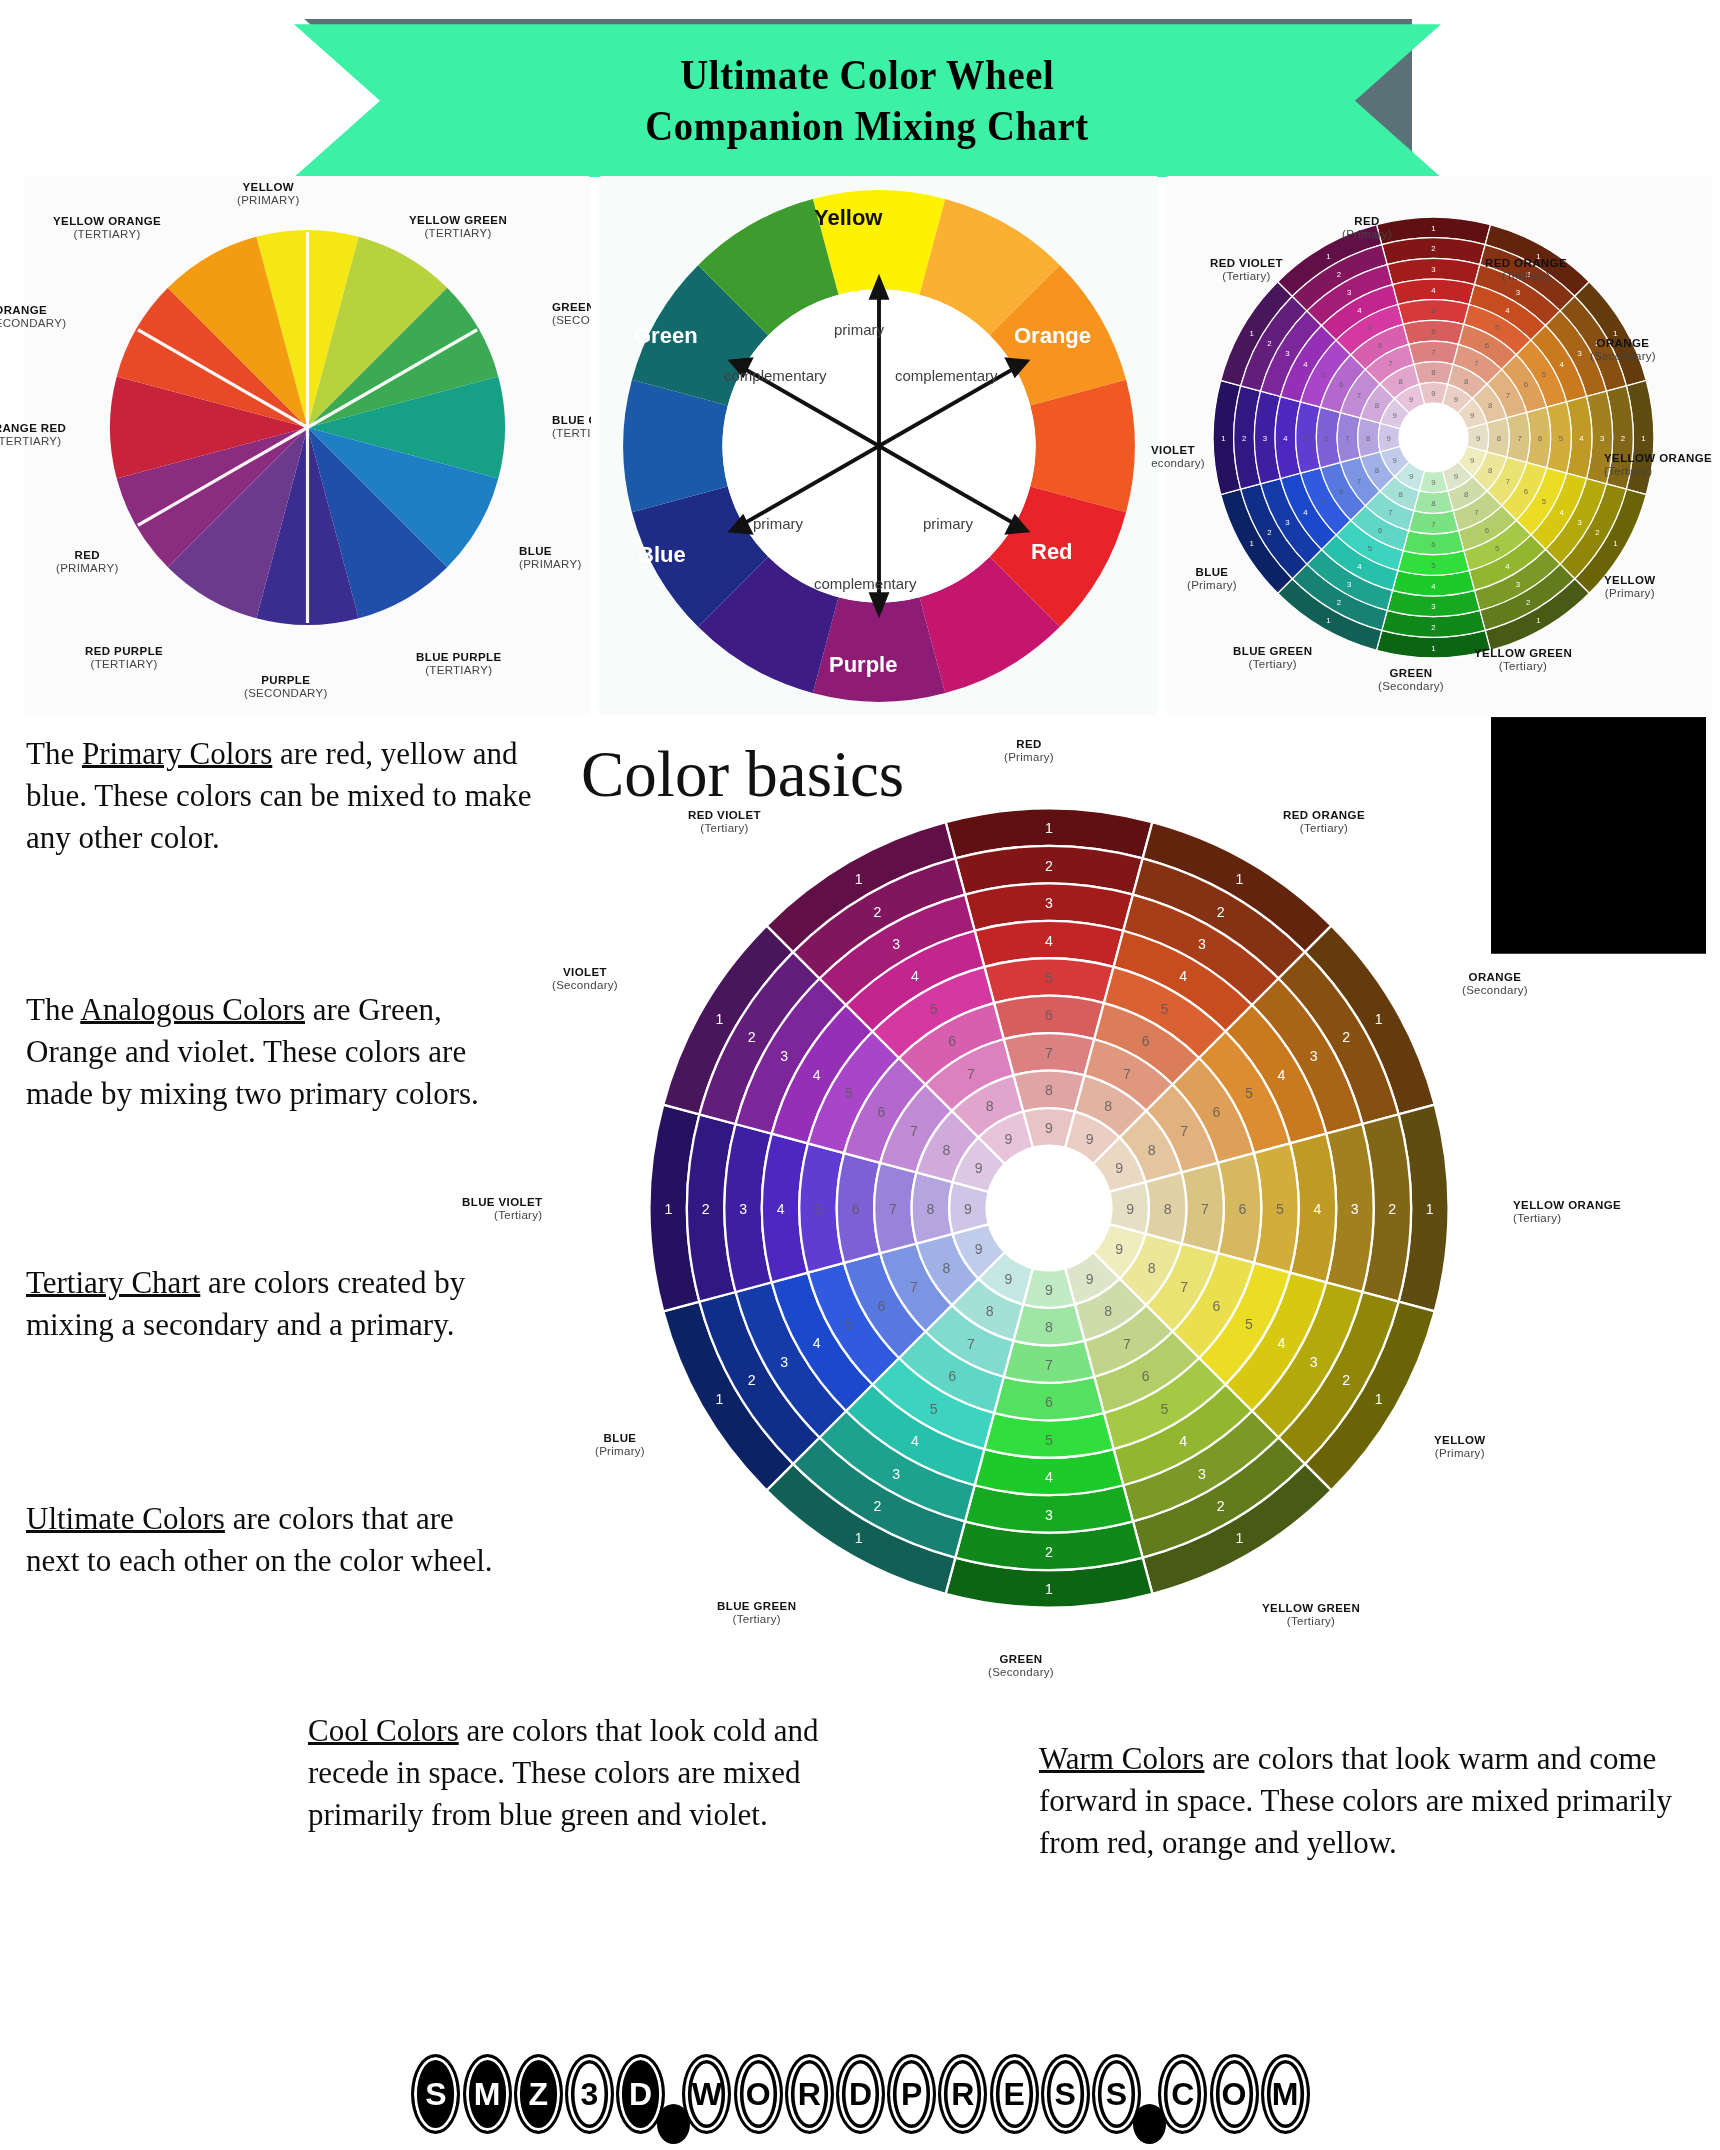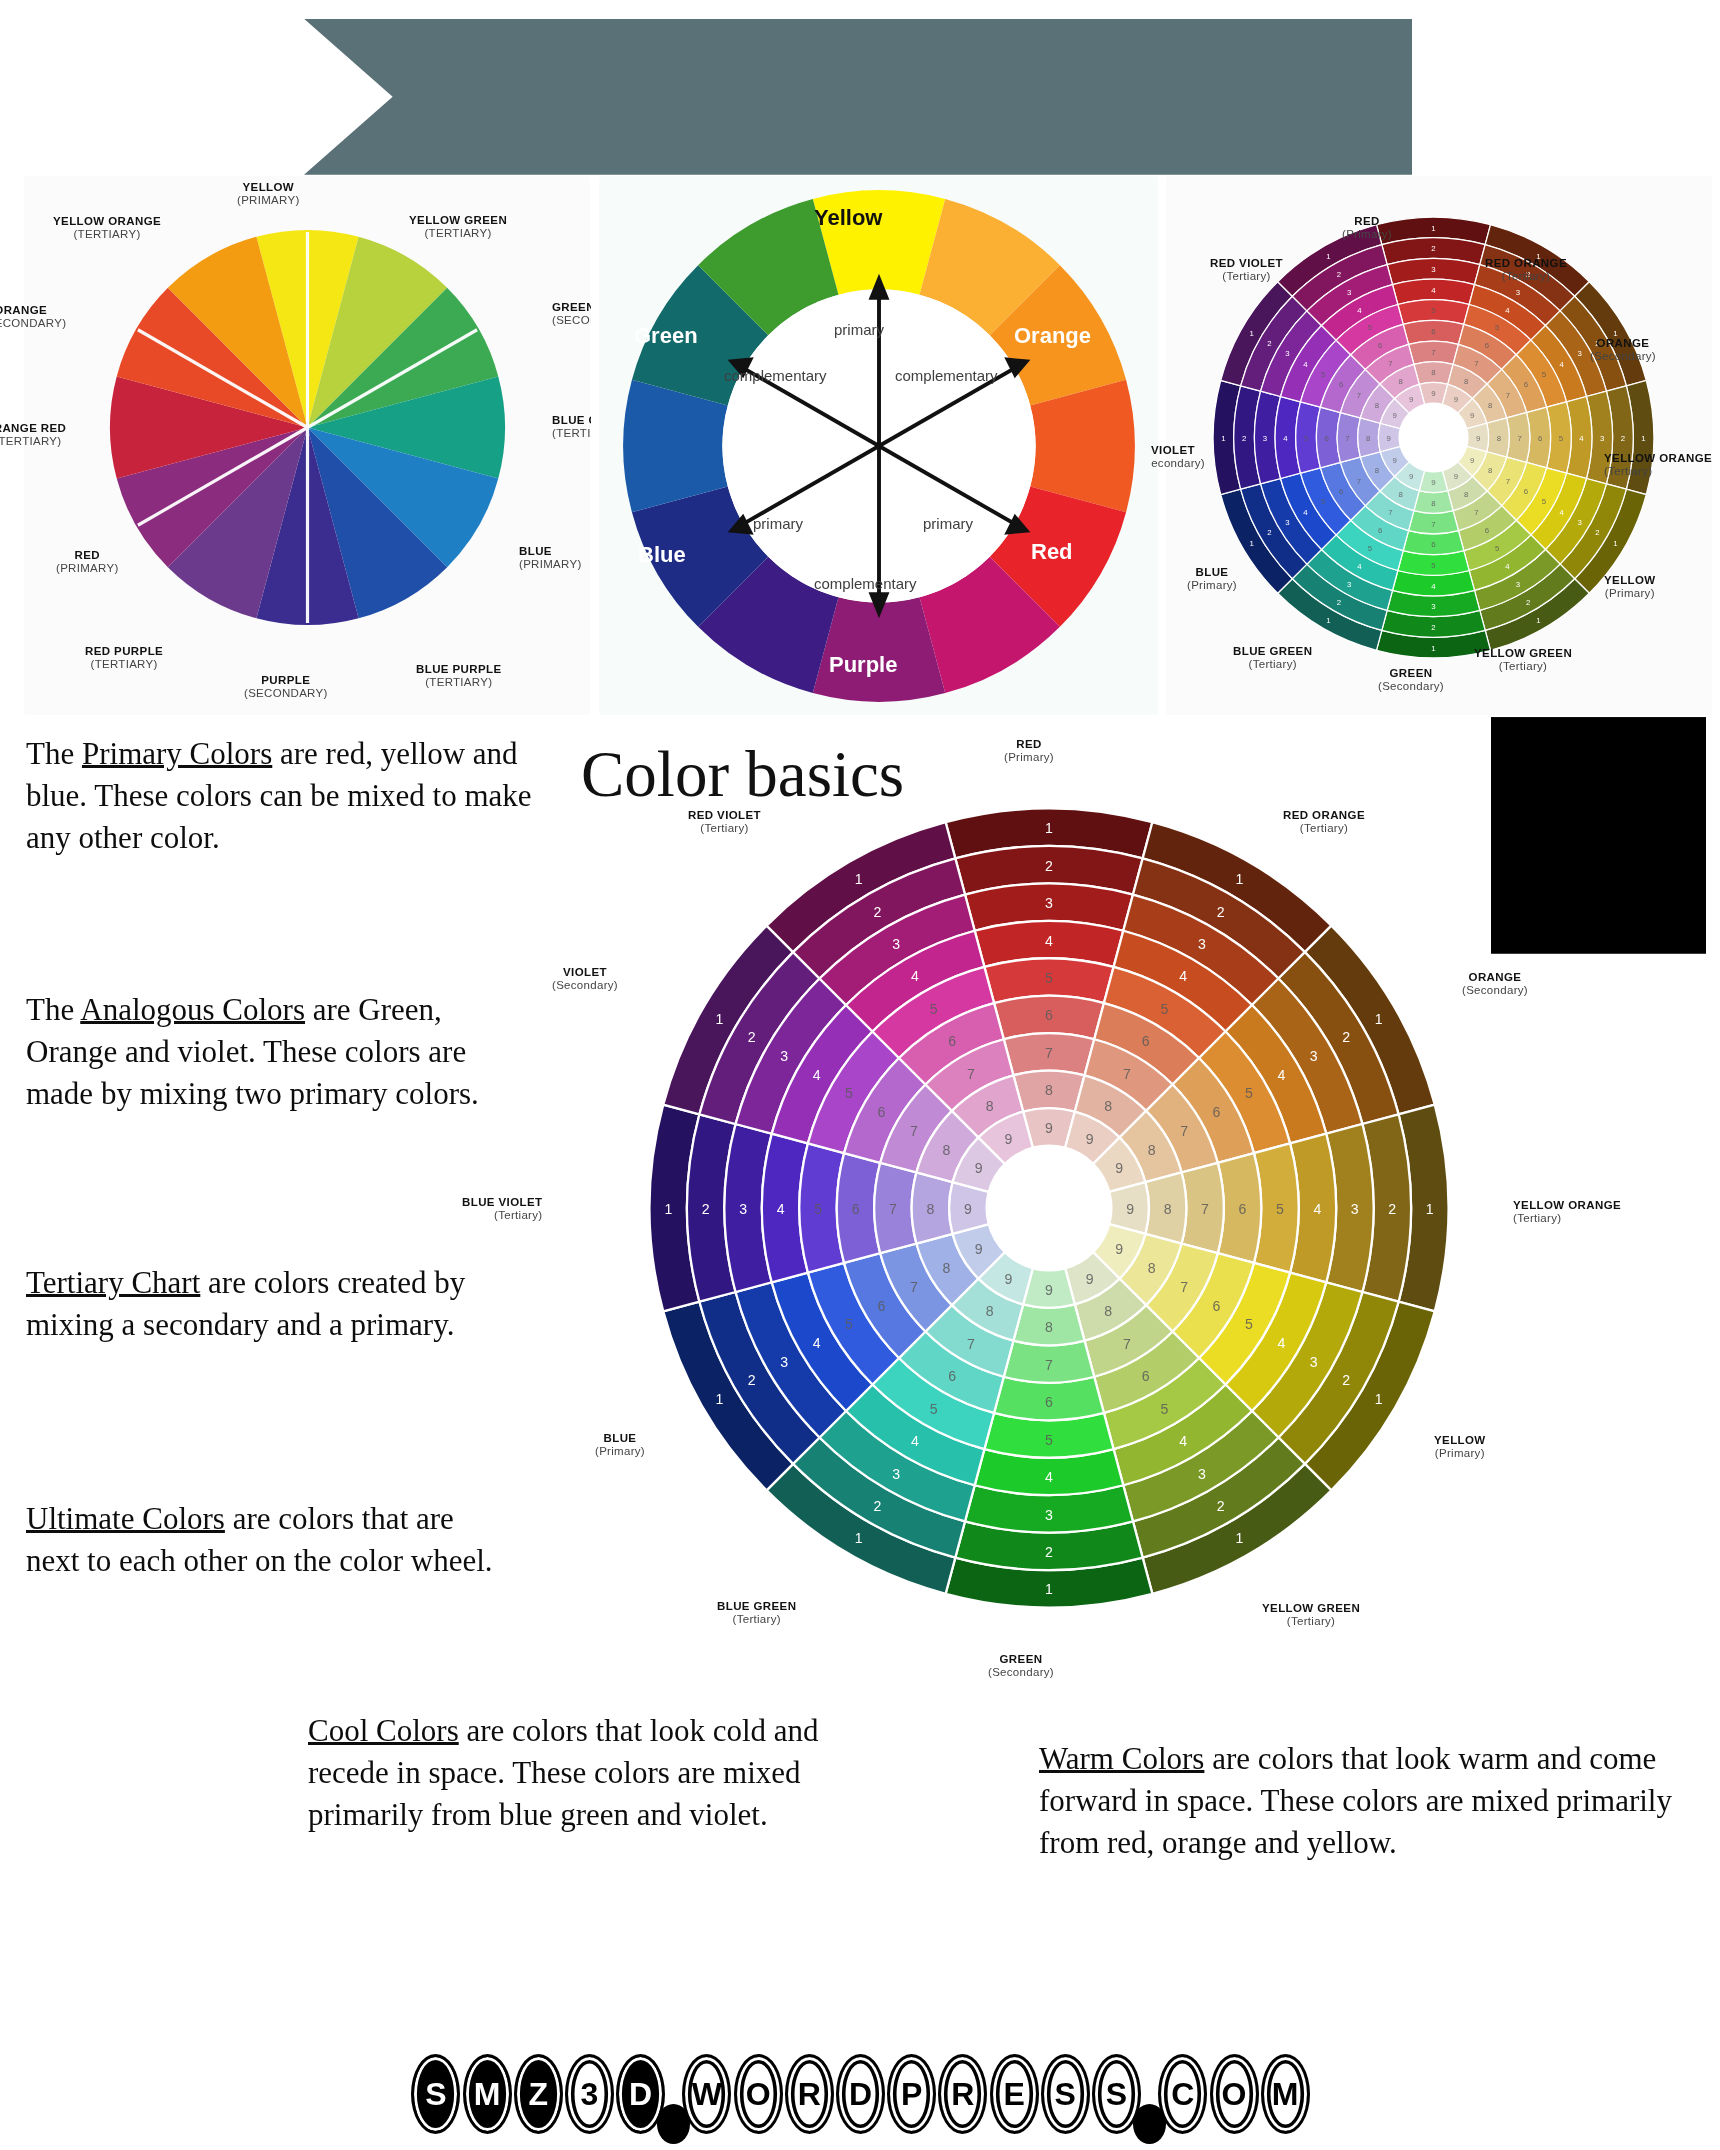--- a/index.html
+++ b/index.html
@@ -102,20 +102,24 @@
     position:relative;
   }
   .fchar.filled { background:#000; color:#fff; }
   .fdot { width:33px; height:40px; border-radius:50%; background:#000; align-self:flex-end; margin:0 -10px 4.3px -10px; position:relative; z-index:3;}
 </style>
 </head>
 <body>
 
 <div id="banner-wrap">
   <div class="banner-shadow"></div>
+  <div class="banner-main">
+    <div class="banner-line">Ultimate Color Wheel</div>
+    <div class="banner-line">Companion  Mixing Chart</div>
+  </div>
 </div>
 
 <div class="panel" id="panel-wheel1"></div>
 <div id="wheel1">
   <svg width="399" height="399" viewBox="0 0 200 200">
     <g id="w1g">
         <path d="M74.37691453485044,4.3733431973822405 A99,99 0 0 1 125.62308546514956,4.3733431973822405 L100,100 A0,0 0 0 0 100,100 Z" fill="#F5E713"></path>
         <path d="M125.62308546514956,4.3733431973822405 A99,99 0 0 1 170.0035713374682,29.996428662531798 L100,100 A0,0 0 0 0 100,100 Z" fill="#B7D23C"></path>
         <path d="M170.0035713374682,29.996428662531798 A99,99 0 0 1 195.62665680261776,74.37691453485044 L100,100 A0,0 0 0 0 100,100 Z" fill="#3BAA53"></path>
         <path d="M195.62665680261776,74.37691453485044 A99,99 0 0 1 195.62665680261776,125.62308546514956 L100,100 A0,0 0 0 0 100,100 Z" fill="#16A085"></path>
@@ -140,21 +144,21 @@
 <div class="wheel-label" style="left:237px;top:181px;">
   <span>YELLOW</span><span class="sub">(PRIMARY)</span></div>
 <div class="wheel-label" style="left:409px;top:214px;">
   <span>YELLOW GREEN</span><span class="sub">(TERTIARY)</span></div>
 <div class="wheel-label" style="left:552px;top:301px;text-align:left;overflow:hidden;width:39px;">
   <span>GREEN</span><span class="sub">(SECONDARY)</span></div>
 <div class="wheel-label" style="left:552px;top:414px;text-align:left;overflow:hidden;width:39px;">
   <span>BLUE GREEN</span><span class="sub">(TERTIARY)</span></div>
 <div class="wheel-label" style="left:519px;top:545px;text-align:left;">
   <span>BLUE</span><span class="sub">(PRIMARY)</span></div>
-<div class="wheel-label" style="left:416px;top:651px;margin-top:12px;">
+<div class="wheel-label" style="left:416px;top:651px;">
   <span>BLUE PURPLE</span><span class="sub">(TERTIARY)</span></div>
 <div class="wheel-label" style="left:244px;top:674px;">
   <span>PURPLE</span><span class="sub">(SECONDARY)</span></div>
 <div class="wheel-label" style="left:85px;top:645px;">
   <span>RED PURPLE</span><span class="sub">(TERTIARY)</span></div>
 <div class="wheel-label" style="left:56px;top:549px;">
   <span>RED</span><span class="sub">(PRIMARY)</span></div>
 <div class="wheel-label" style="left:-5.7px;top:422px;text-align:left;width:72px;overflow:hidden;direction:rtl;">
   <span>ORANGE RED</span><span class="sub">(TERTIARY)</span></div>
 <div class="wheel-label" style="left:-5.7px;top:304px;text-align:left;width:72px;overflow:hidden;direction:rtl;">

